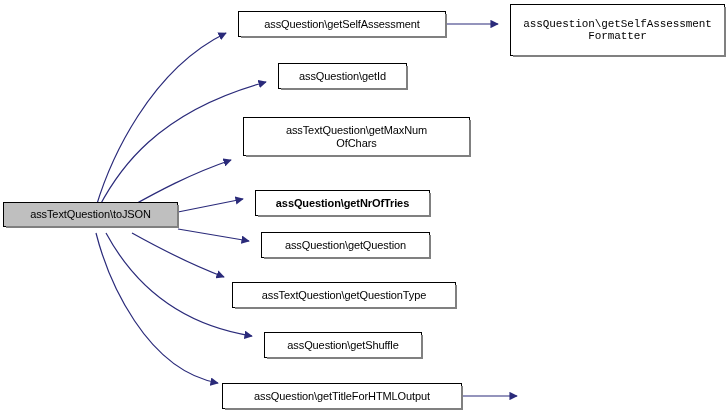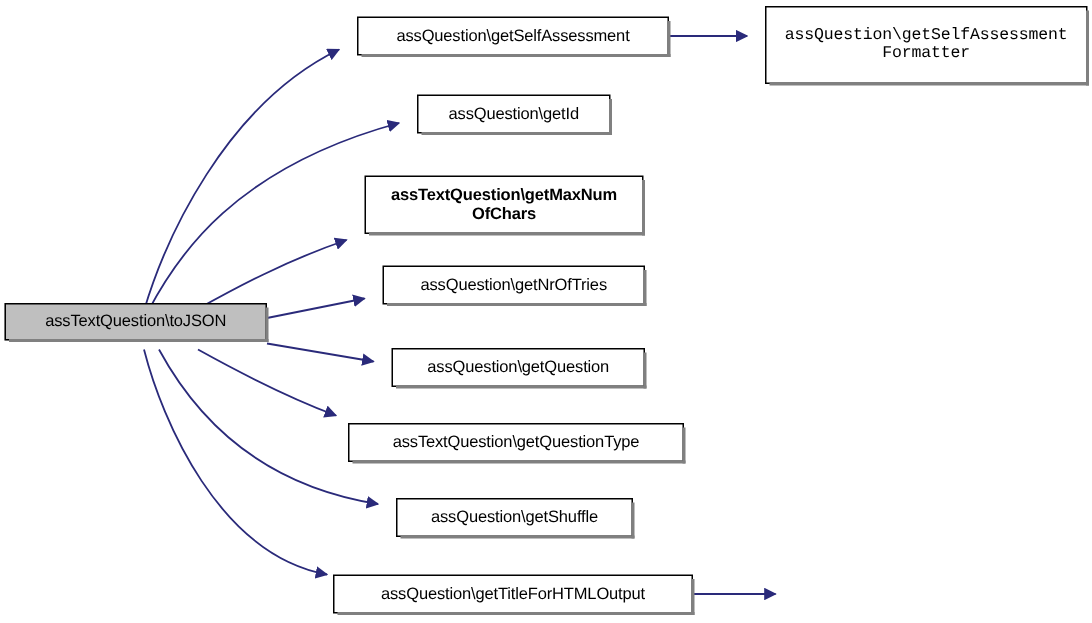--- a/index.html
+++ b/index.html
@@ -98,24 +98,24 @@
 
   <div class="node root" style="left:3px;top:202px;width:175px;height:25px;">assTextQuestion\toJSON</div>
 
   <div class="node" style="left:238px;top:11px;width:208px;height:26px;">assQuestion\getSelfAssessment</div>
 
   <div class="node" style="left:510px;top:4px;width:215px;height:52px;font-family:Liberation Mono, monospace;">assQuestion\getSelfAssessment
 Formatter</div>
 
   <div class="node" style="left:278px;top:63px;width:129px;height:26px;">assQuestion\getId</div>
 
-  <div class="node" style="left:243px;top:117px;width:186px;height:39px;font-weight:bold;">assTextQuestion\getMaxNum
+  <div class="node" style="left:243px;top:117px;width:227px;height:39px;">assTextQuestion\getMaxNum
 OfChars</div>
 
-  <div class="node" style="left:255px;top:177px;width:175px;height:26px;">assQuestion\getNrOfTries</div>
+  <div class="node" style="left:255px;top:190px;width:175px;height:26px;font-weight:bold;">assQuestion\getNrOfTries</div>
 
   <div class="node" style="left:261px;top:232px;width:169px;height:26px;">assQuestion\getQuestion</div>
 
   <div class="node" style="left:232px;top:282px;width:224px;height:26px;">assTextQuestion\getQuestionType</div>
 
   <div class="node" style="left:264px;top:332px;width:158px;height:26px;">assQuestion\getShuffle</div>
 
   <div class="node" style="left:222px;top:383px;width:240px;height:26px;">assQuestion\getTitleForHTMLOutput</div>
 
 

